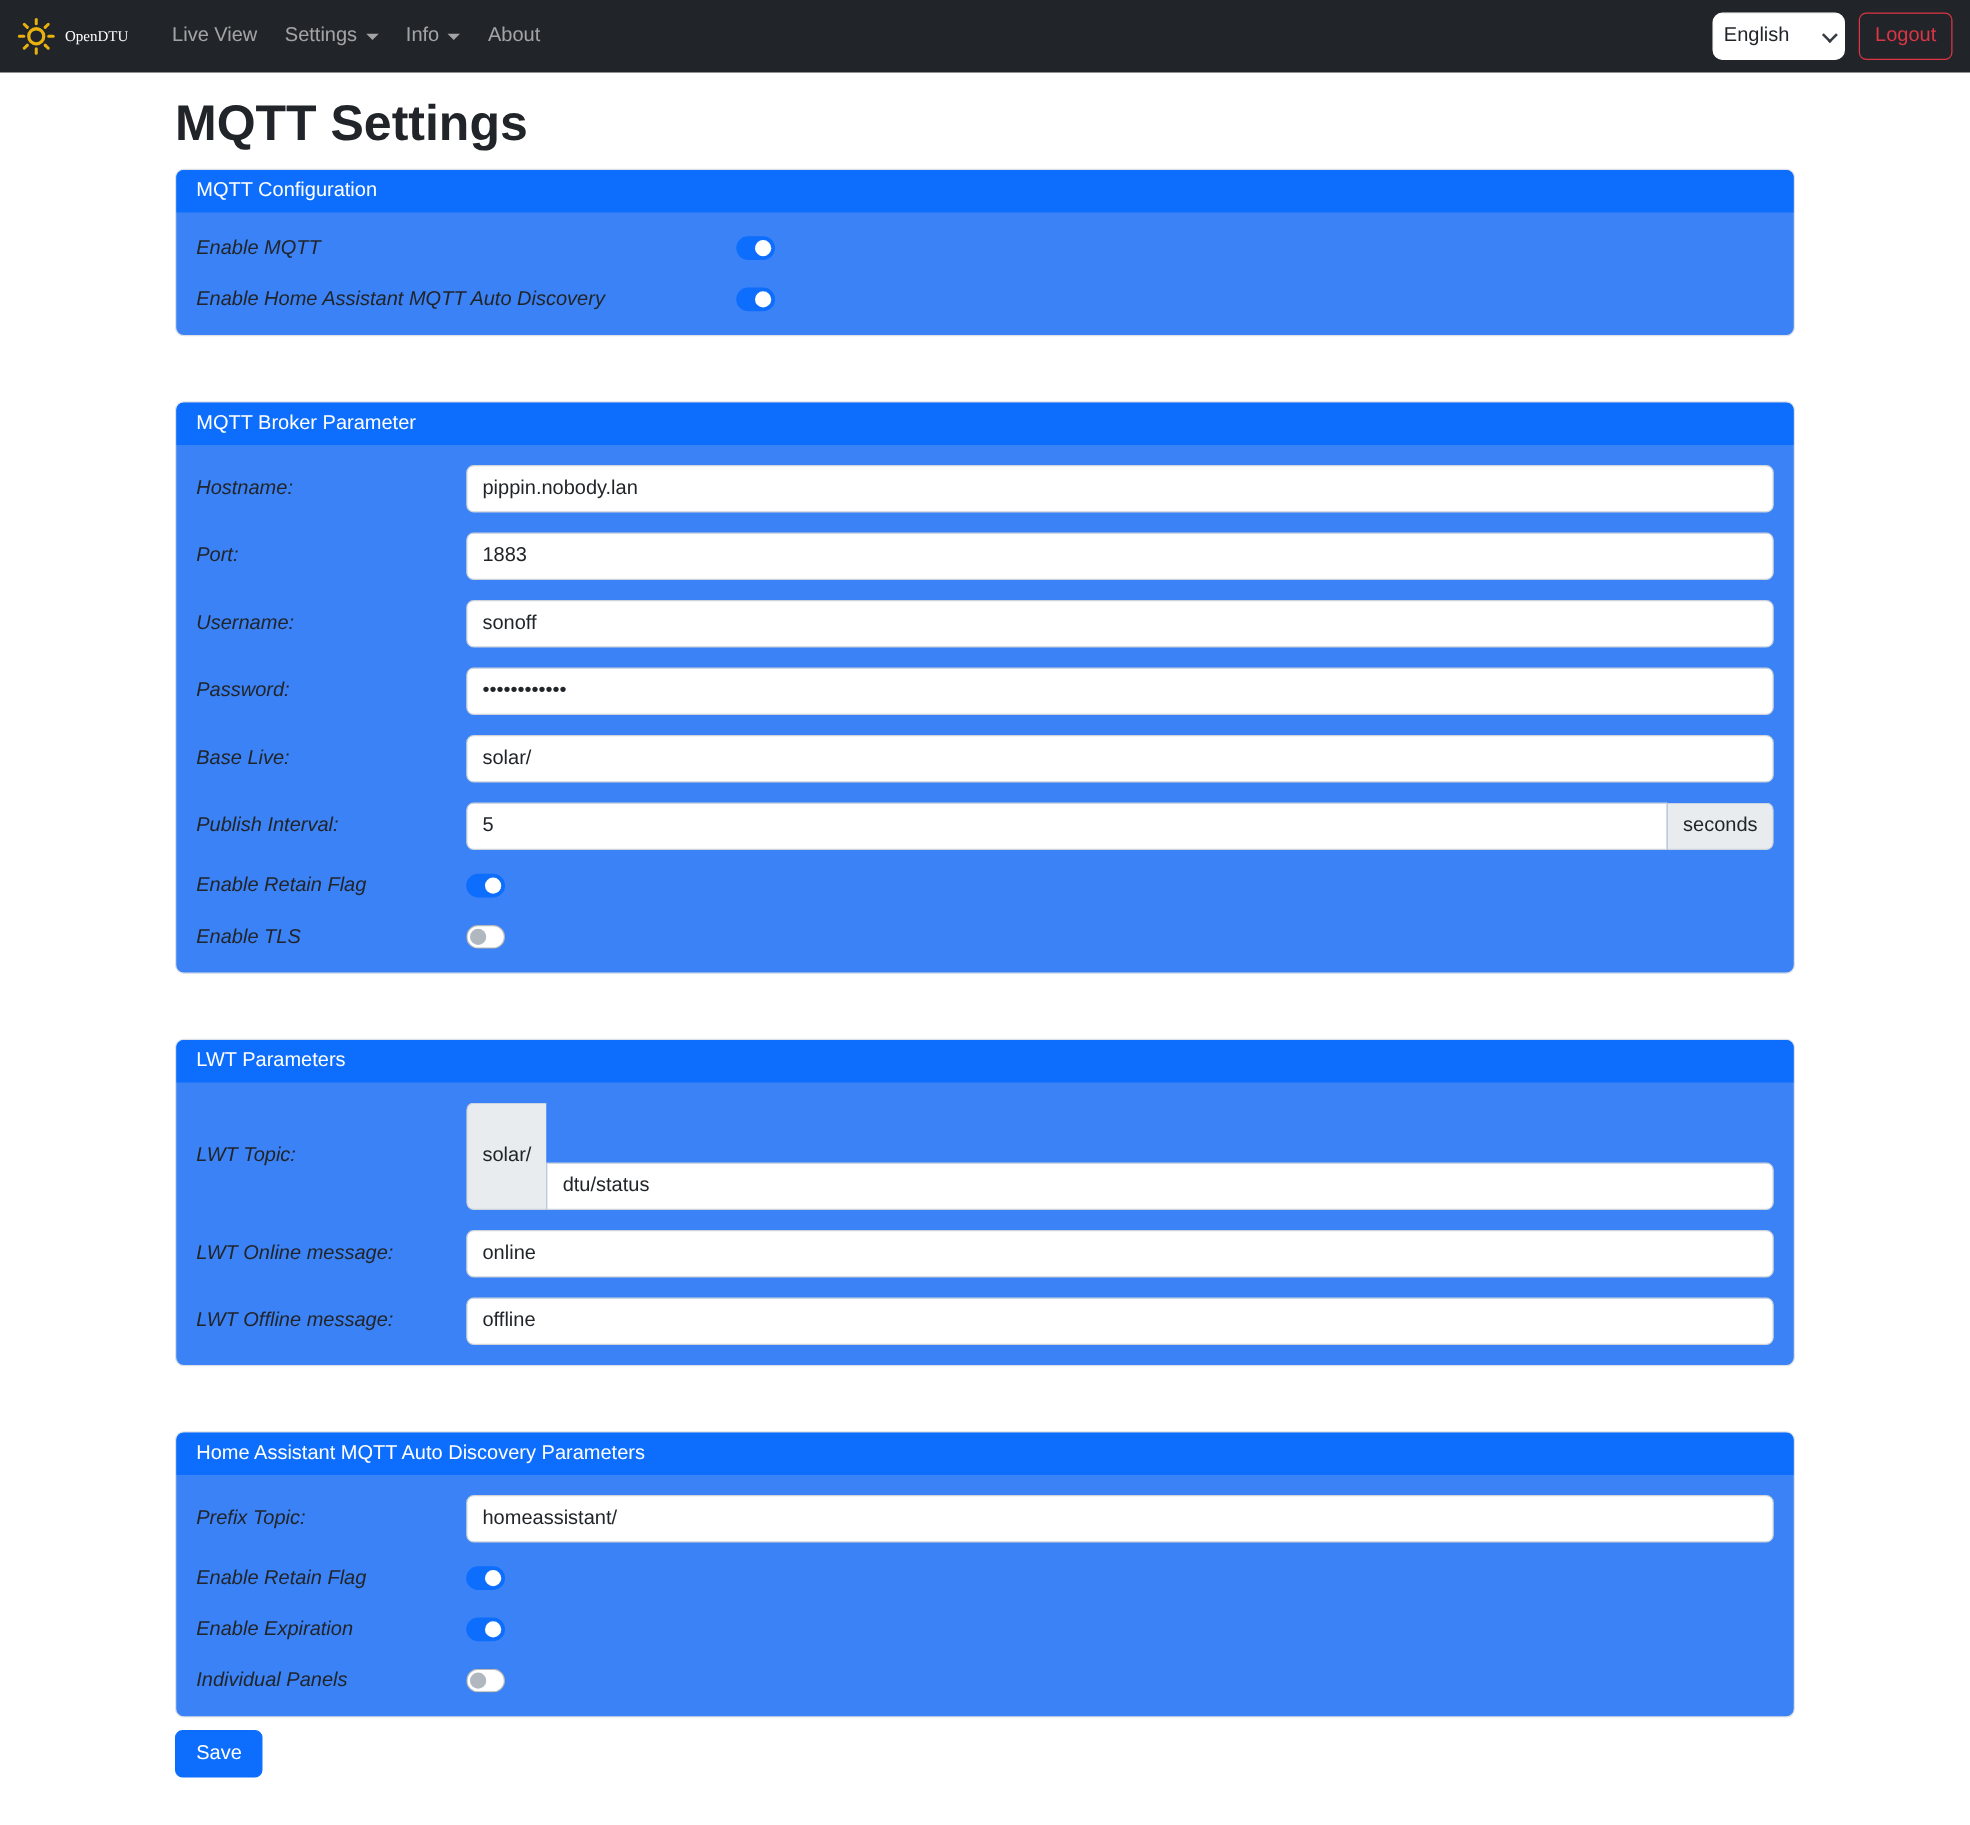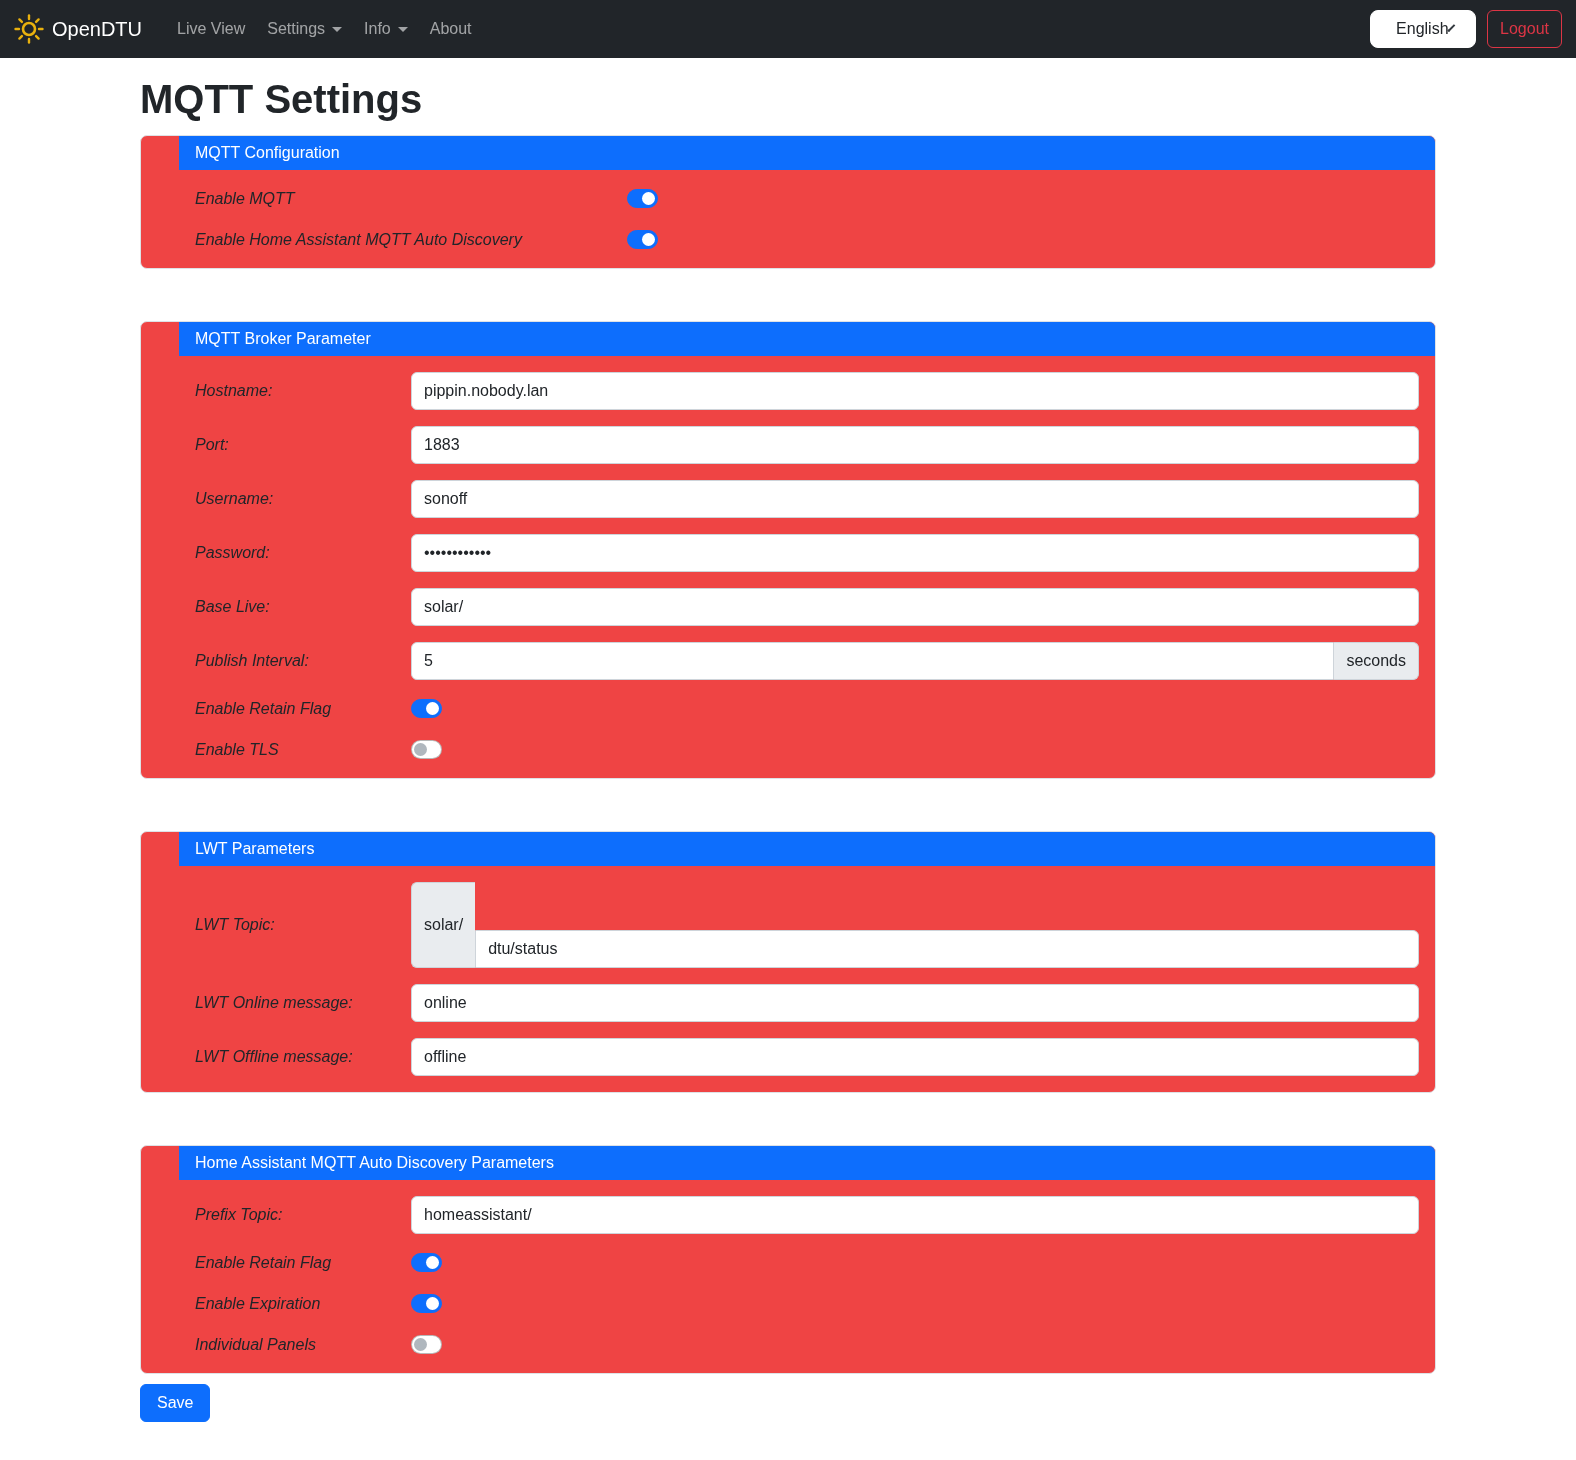--- a/index.html
+++ b/index.html
@@ -3,44 +3,44 @@
 <meta charset="utf-8">
 <style>
   * { box-sizing: border-box; }
   html, body { margin:0; padding:0; background:#fff; color:#212529;
     font-family:"Liberation Sans", sans-serif; font-size:16px; }
   body { min-height:1460px; width:1576px; }
 
   
   .navbar { background:#212529; height:58px; display:flex; align-items:center;
     padding:0 14px; width:100%; }
-  .brand { display:flex; align-items:center; gap:8px; color:#fff; font-size:20px;
-    font-weight:500; text-decoration:none; margin-right:24px; cursor:pointer; }
+  .brand { display:flex; align-items:center; gap:8px; color:#fff; font-size:12px;
+    font-weight:500; text-decoration:none; margin-right:24px; cursor:pointer;font-family:Liberation Serif, serif; }
   .nav-links { display:flex; align-items:center; }
   .nav-link { color:rgba(255,255,255,.58); font-size:16px; padding:8px 11px;
     text-decoration:none; cursor:pointer; display:flex; align-items:center; }
   .caret { display:inline-block; margin-left:7px; border-top:5px solid currentColor;
     border-left:5px solid transparent; border-right:5px solid transparent; }
   .nav-spacer { flex:1; }
   .lang-select { background:#fff; border:1px solid #fff; border-radius:8px; height:38px;
-    width:106px; display:flex; align-items:center; padding:0 25px; color:#212529;
+    width:106px; display:flex; align-items:center; padding:0 8px; color:#212529;
     cursor:pointer; position:relative; margin-right:11px; }
   .select-chevron { width:9px; height:9px; border-right:2px solid #343a40;
     border-bottom:2px solid #343a40; transform:rotate(45deg) translateY(-2px);
     margin-left:auto; }
   .logout-btn { background:transparent; color:#dc3545; border:1px solid #dc3545;
     border-radius:6px; height:38px; padding:0 12px; font-size:16px;
     font-family:inherit; cursor:pointer; }
 
   
   .container { max-width:1320px; margin:0 auto; padding:0 12px; }
   h1.page-title { font-size:40px; font-weight:600; margin:19px 0 13px; }
 
   .card { border:1px solid #dee2e6; border-radius:7px; margin-bottom:52px;
-    background:#ef4444; overflow:hidden;padding-left:38px; }
+    background:#3b82f6; overflow:hidden; }
   .card.last { margin-bottom:10px; }
   .card-header { background:#0d6efd; color:#fff; padding:8px 16px; font-size:16px; }
   .card-body { padding:16px; }
 
   .form-row { display:flex; align-items:center; margin-bottom:16px; min-height:38px; }
   .form-row.switch-row { min-height:25px; }
   .form-row:last-child { margin-bottom:0; }
   .label-col { flex:0 0 216px; padding-right:12px;font-style:italic; }
   .label-col.wide { flex:0 0 432px; }
   .field-col { flex:1; display:flex; align-items:flex-start; }

